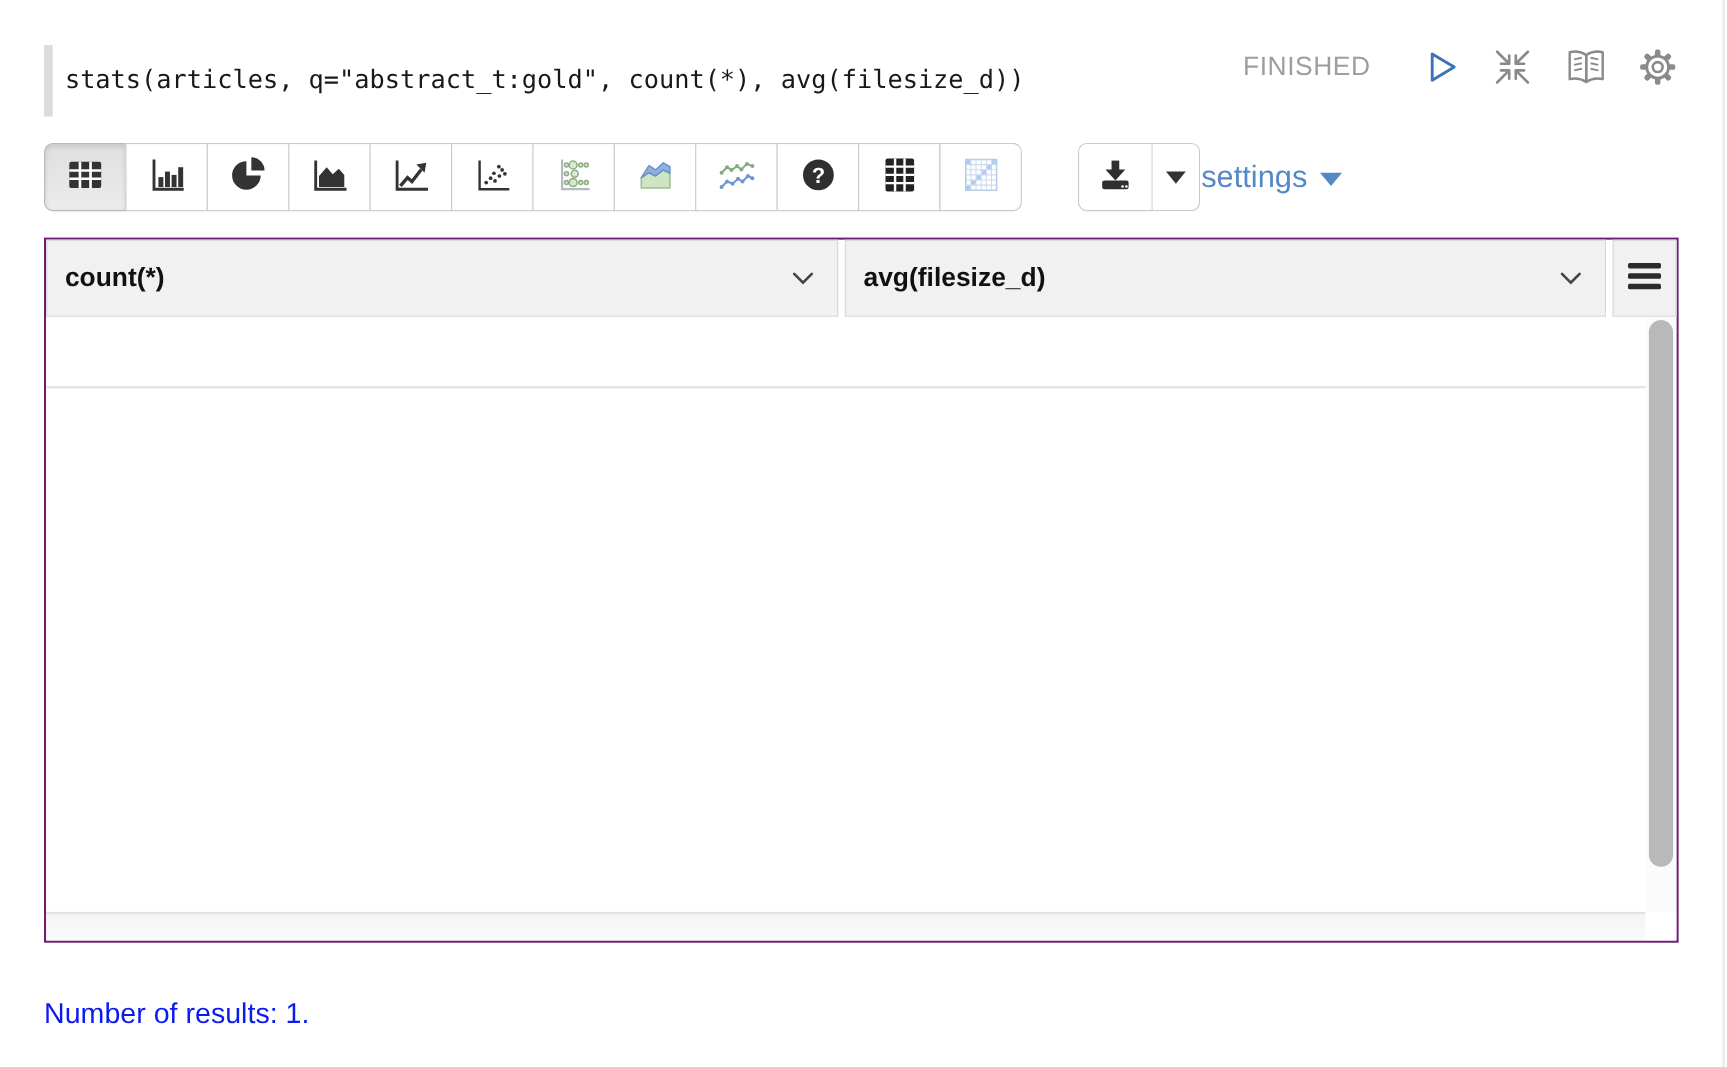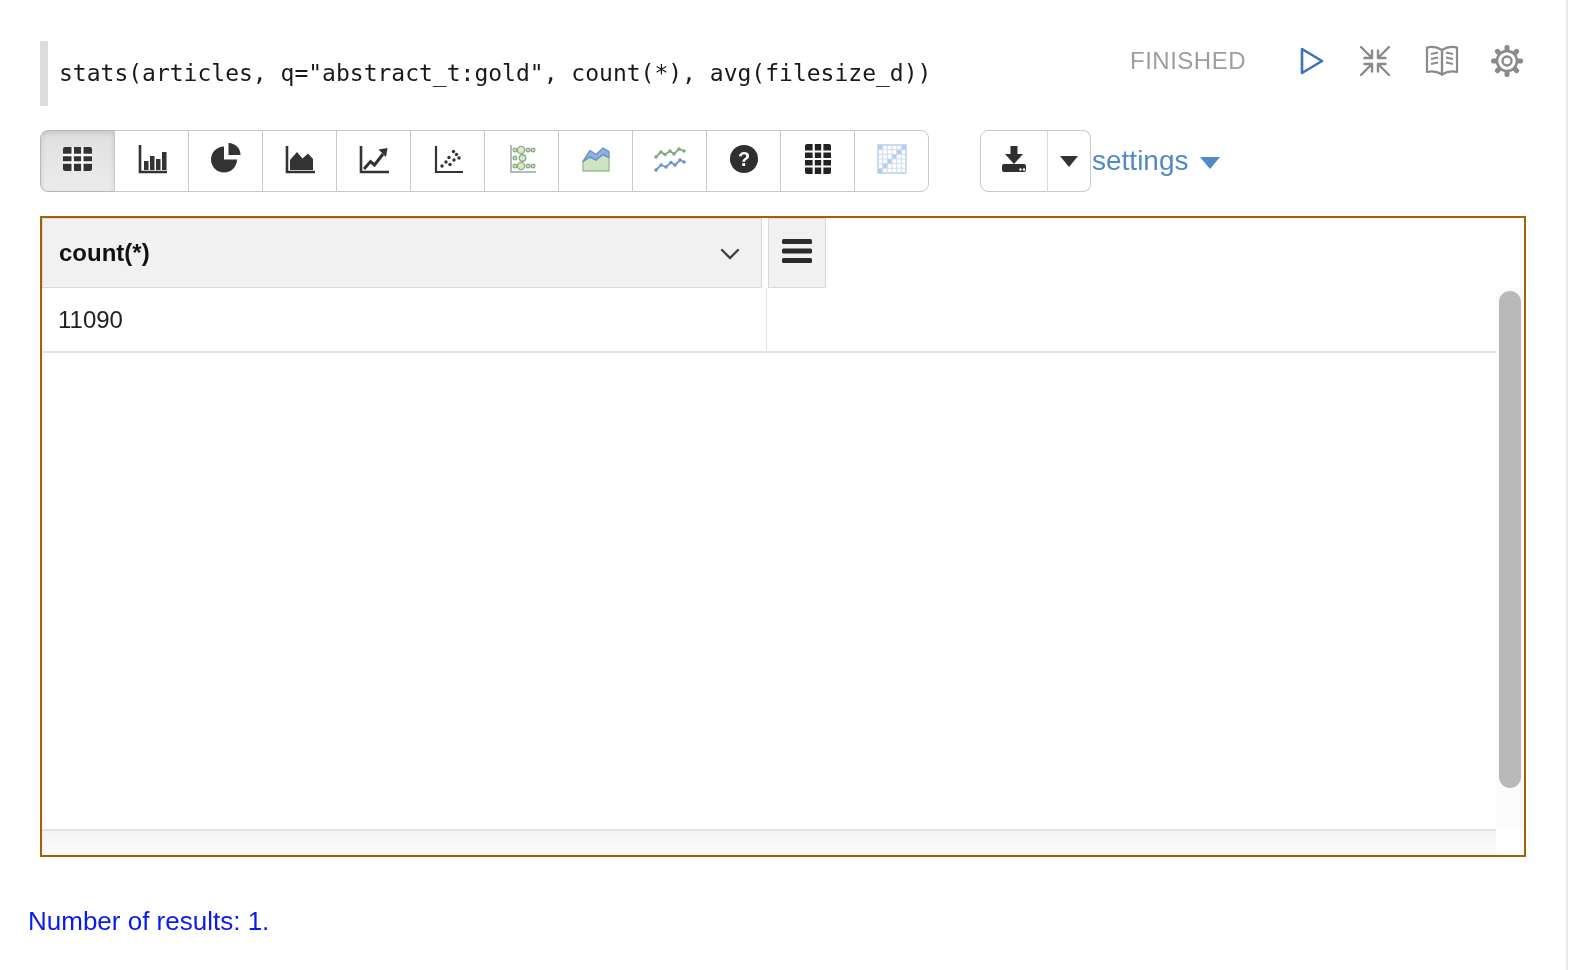--- a/index.html
+++ b/index.html
@@ -76,21 +76,21 @@
   }
   .settings-caret {
     width: 0; height: 0; margin-top: 4px;
     border-left: 10px solid transparent; border-right: 10px solid transparent;
     border-top: 12px solid #5389c7;
   }
 
   
   .table-container {
     position: absolute; left: 40px; top: 216px; width: 1486px; height: 641px;
-    border: 2px solid #a16207; background: #fff;
+    border: 2px solid #701a75; background: #fff;
   }
   .thead { display: flex; gap: 6px; height: 70px; background: #fff; }
   .th {
     background: #f1f1f1; border: 1px solid #d8d8d8; height: 70px;
     display: flex; align-items: center; justify-content: space-between;
     padding: 0 20px 0 16px;
     font-weight: bold; font-size: 24px; color: #111;
     cursor: pointer;
   }
   .th1 { width: 720px; }
@@ -116,21 +116,21 @@
   }
   .h-scroll {
     position: absolute; left: 0; right: 28px; bottom: 0; height: 26px;
     background: linear-gradient(#f4f4f4, #fbfbfb);
     border-top: 2px solid #e2e2e2; cursor: pointer;
   }
   .scroll-corner { position: absolute; right: 0; bottom: 0; width: 28px; height: 26px; background: #fff; }
 
   
   .results-note {
-    position: absolute; left: 28px; top: 906px;
+    position: absolute; left: 40px; top: 906px;
     font-size: 26px; color: #0b1bee;
   }
 </style>
 </head>
 <body>
 
 <div class="page-edge"></div>
 
 <div class="code-area">
   <div class="gutter"></div>
@@ -387,34 +387,41 @@
 <div class="table-container">
   <div class="thead">
     <div class="th th1">
       <span>count(*)</span>
       <span>
         <svg width="22" height="14" viewBox="0 0 22 14">
           <path d="M3 3 L11 11 L19 3" stroke="#444" stroke-width="2.4" fill="none" stroke-linecap="round"></path>
         </svg>
       </span>
     </div>
+    <div class="th th2">
+      <span>avg(filesize_d)</span>
+      <span>
+        <svg width="22" height="14" viewBox="0 0 22 14">
+          <path d="M3 3 L11 11 L19 3" stroke="#444" stroke-width="2.4" fill="none" stroke-linecap="round"></path>
+        </svg>
+      </span>
+    </div>
     <div class="th-menu">
       <span>
         <svg width="30" height="26" viewBox="0 0 30 26">
           <rect x="0" y="1" width="30" height="5" rx="1.5" fill="#2b2b2b"></rect>
           <rect x="0" y="10.5" width="30" height="5" rx="1.5" fill="#2b2b2b"></rect>
           <rect x="0" y="20" width="30" height="5" rx="1.5" fill="#2b2b2b"></rect>
         </svg>
       </span>
     </div>
   </div>
 
   <div class="tbody">
     <div class="trow">
-      <div class="td td1">11090</div>
     </div>
   </div>
 
   <div class="v-scroll">
     <div class="v-thumb"></div>
   </div>
   <div class="h-scroll"></div>
   <div class="scroll-corner"></div>
 </div>
 

